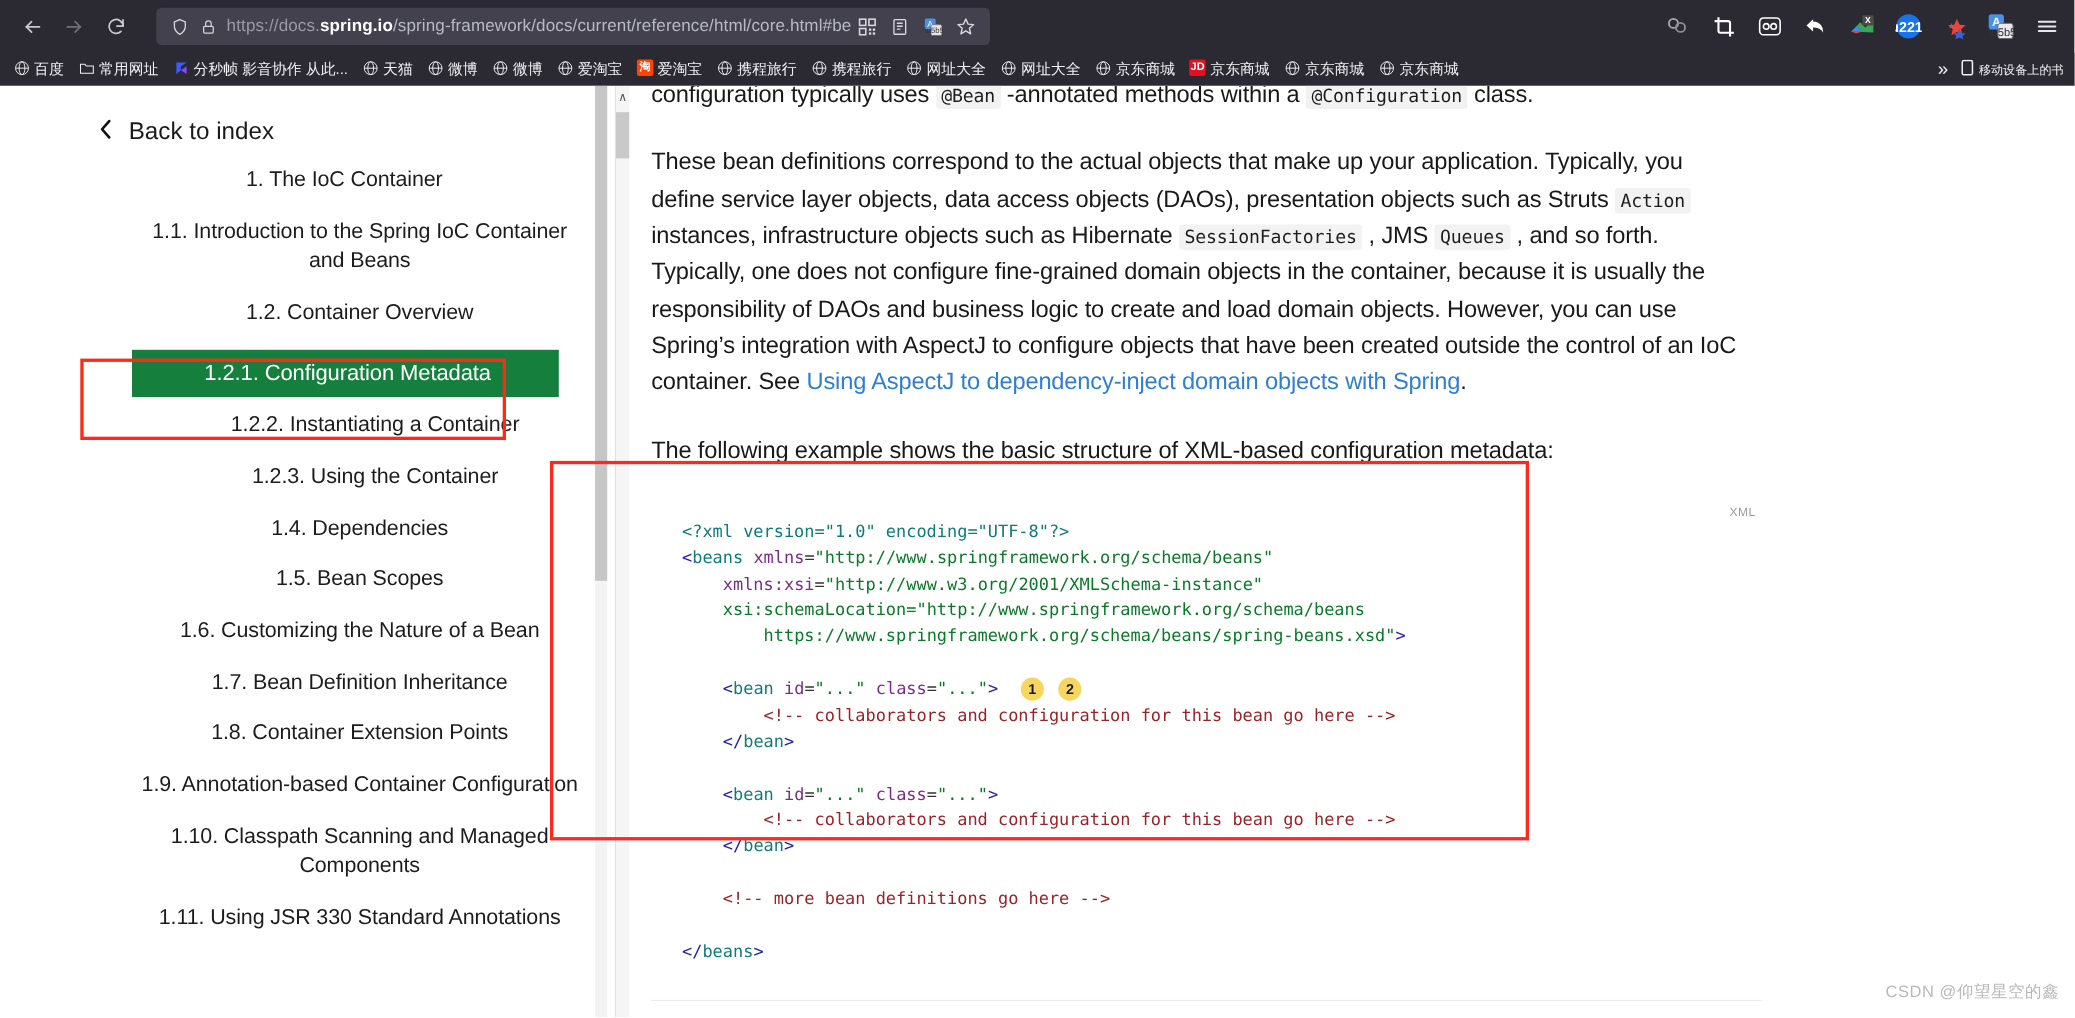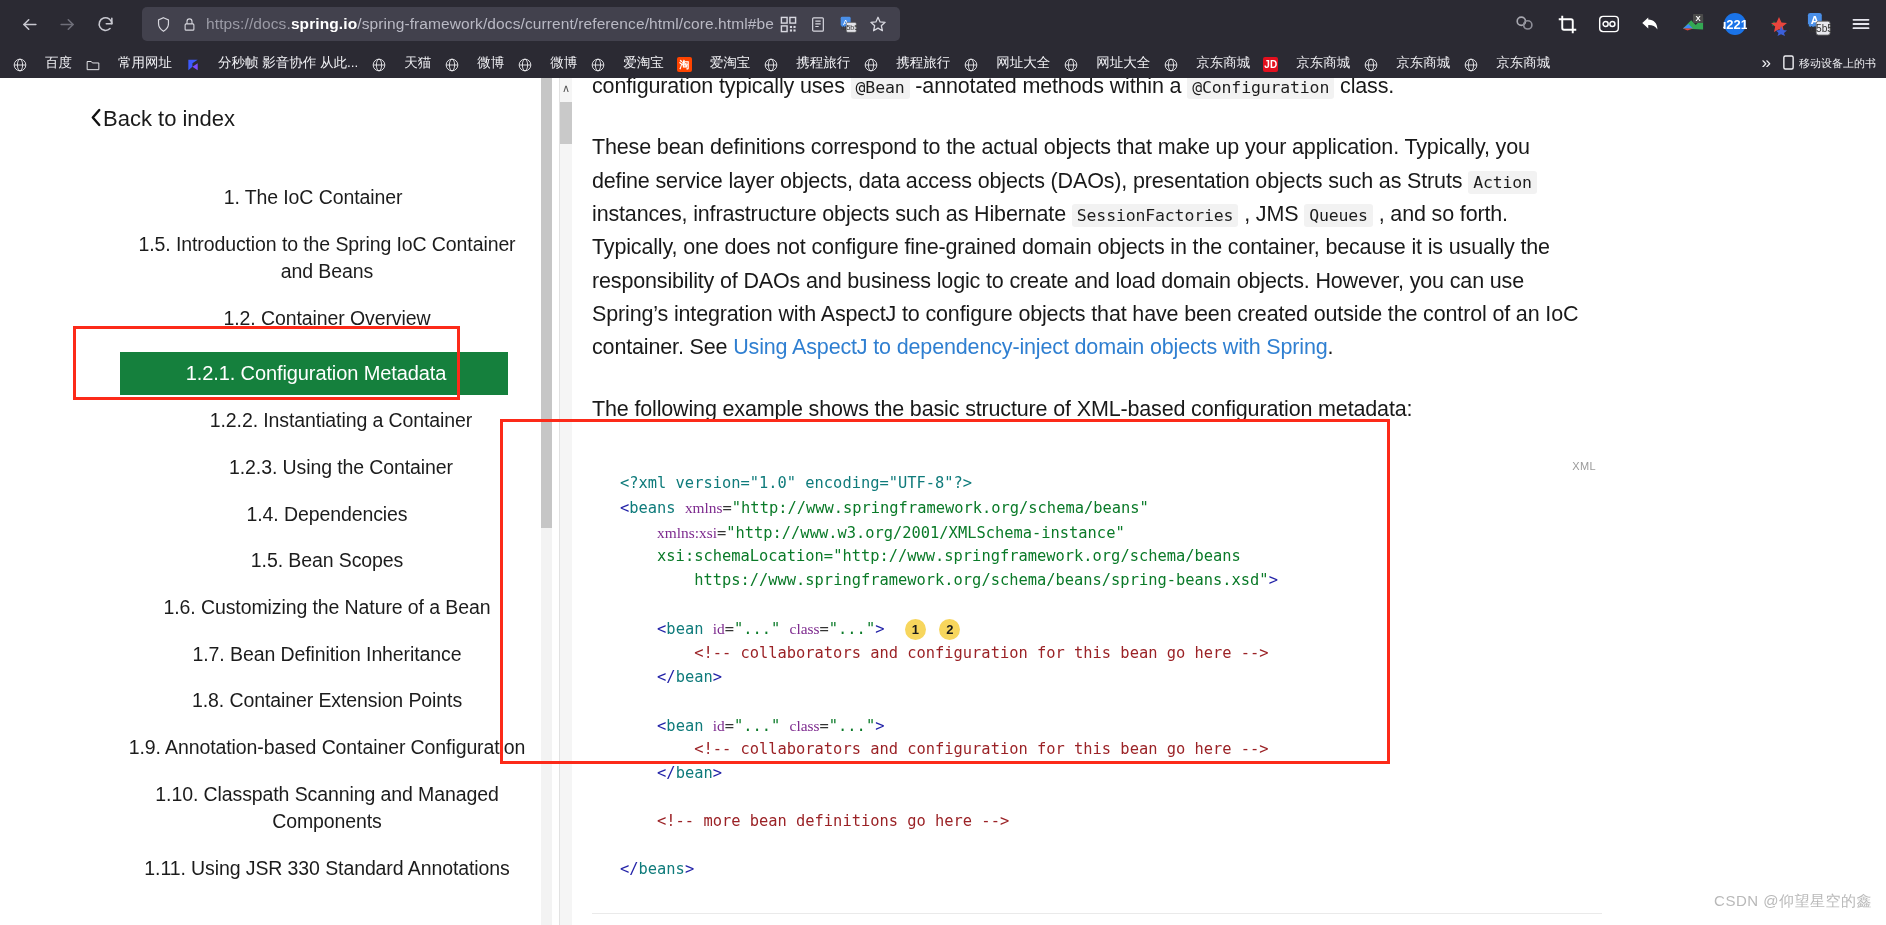--- a/index.html
+++ b/index.html
@@ -98,22 +98,22 @@
     height: 30px;
     display: flex;
     align-items: center;
     padding: 0 6px;
     gap: 1px;
     position: relative;
     background: #2b2a33;
   }
   .bm {
     display: flex;
-    align-items: flex-end;
-    gap: 18px;
+    align-items: flex-start;
+    gap: 4px;
     padding: 2px 6px;
     color: #f0f0f4;
     font-size: 13.5px;
     white-space: nowrap;
     border-radius: 3px;
     flex: 0 0 auto;
   }
   .bm .bm-ico {
     width: 15px; height: 15px;
     display: flex; align-items: center; justify-content: center;
@@ -159,23 +159,24 @@
     height: 847px;
     background: #ffffff;
     padding: 18px 26px 0 80px;
     position: relative;
     overflow: hidden;
   }
 
   #back-to-index {
     display: flex;
     align-items: center;
+    gap: 14px;
     color: #1a1a1a;
     font-size: 22px;
-    margin: 10px 0 52px 10px;
+    margin: 10px 0 18px 10px;
   }
   #back-to-index .chev { font-size: 22px; line-height: 1; font-weight: bold; }
 
   .toc-item {
     font-size: 19.5px;
     color: #1c1c1c;
     line-height: 1.42;
     margin: 0 0 19px 12px;
     letter-spacing: -0.1px;
     text-align: center;
@@ -264,21 +265,21 @@
     padding: 18px 10px 16px 28px;
     font-family: "DejaVu Sans Mono", "Liberation Mono", monospace;
     font-size: 15.4px;
     line-height: 1.55;
     white-space: pre;
     color: #333333;
     min-height: 320px;
   }
   .t-tag  { color: #2323a8; }
   .t-name { color: #0f7b7b; }
-  .t-attr { color: #7d2a8e; font-family: Liberation Serif, serif; }
+  .t-attr { color: #7d2a8e; }
   .t-str  { color: #0a7a28; }
   .t-cmt  { color: #9b2226; }
   .t-decl { color: #0f7b7b; }
 
   .callout {
     display: inline-flex;
     align-items: center; justify-content: center;
     width: 21px; height: 21px;
     border-radius: 50%;
     background: #f7d65d;
@@ -641,21 +642,21 @@
     <div id="back-to-index">
       <span class="chev">
         <svg width="13" height="19" viewBox="0 0 14 20" fill="none" stroke="#111" stroke-width="2.6" stroke-linecap="round" stroke-linejoin="round">
             <polyline points="10,2 3,10 10,18"></polyline>
           </svg>
       </span>
       <span>Back to index</span>
     </div>
     <div id="toc-list">
         <div class="toc-item lvl1">1. The IoC Container</div>
-        <div class="toc-item lvl2">1.5. Introduction to the Spring IoC Container and Beans</div>
+        <div class="toc-item lvl2">1.1. Introduction to the Spring IoC Container and Beans</div>
         <div class="toc-item lvl2">1.2. Container Overview</div>
         <div class="toc-item lvl3 active">1.2.1. Configuration Metadata</div>
         <div class="toc-item lvl3">1.2.2. Instantiating a Container</div>
         <div class="toc-item lvl3">1.2.3. Using the Container</div>
         <div class="toc-item lvl2">1.4. Dependencies</div>
         <div class="toc-item lvl2">1.5. Bean Scopes</div>
         <div class="toc-item lvl2">1.6. Customizing the Nature of a Bean</div>
         <div class="toc-item lvl2">1.7. Bean Definition Inheritance</div>
         <div class="toc-item lvl2">1.8. Container Extension Points</div>
         <div class="toc-item lvl2">1.9. Annotation-based Container Configuration</div>

